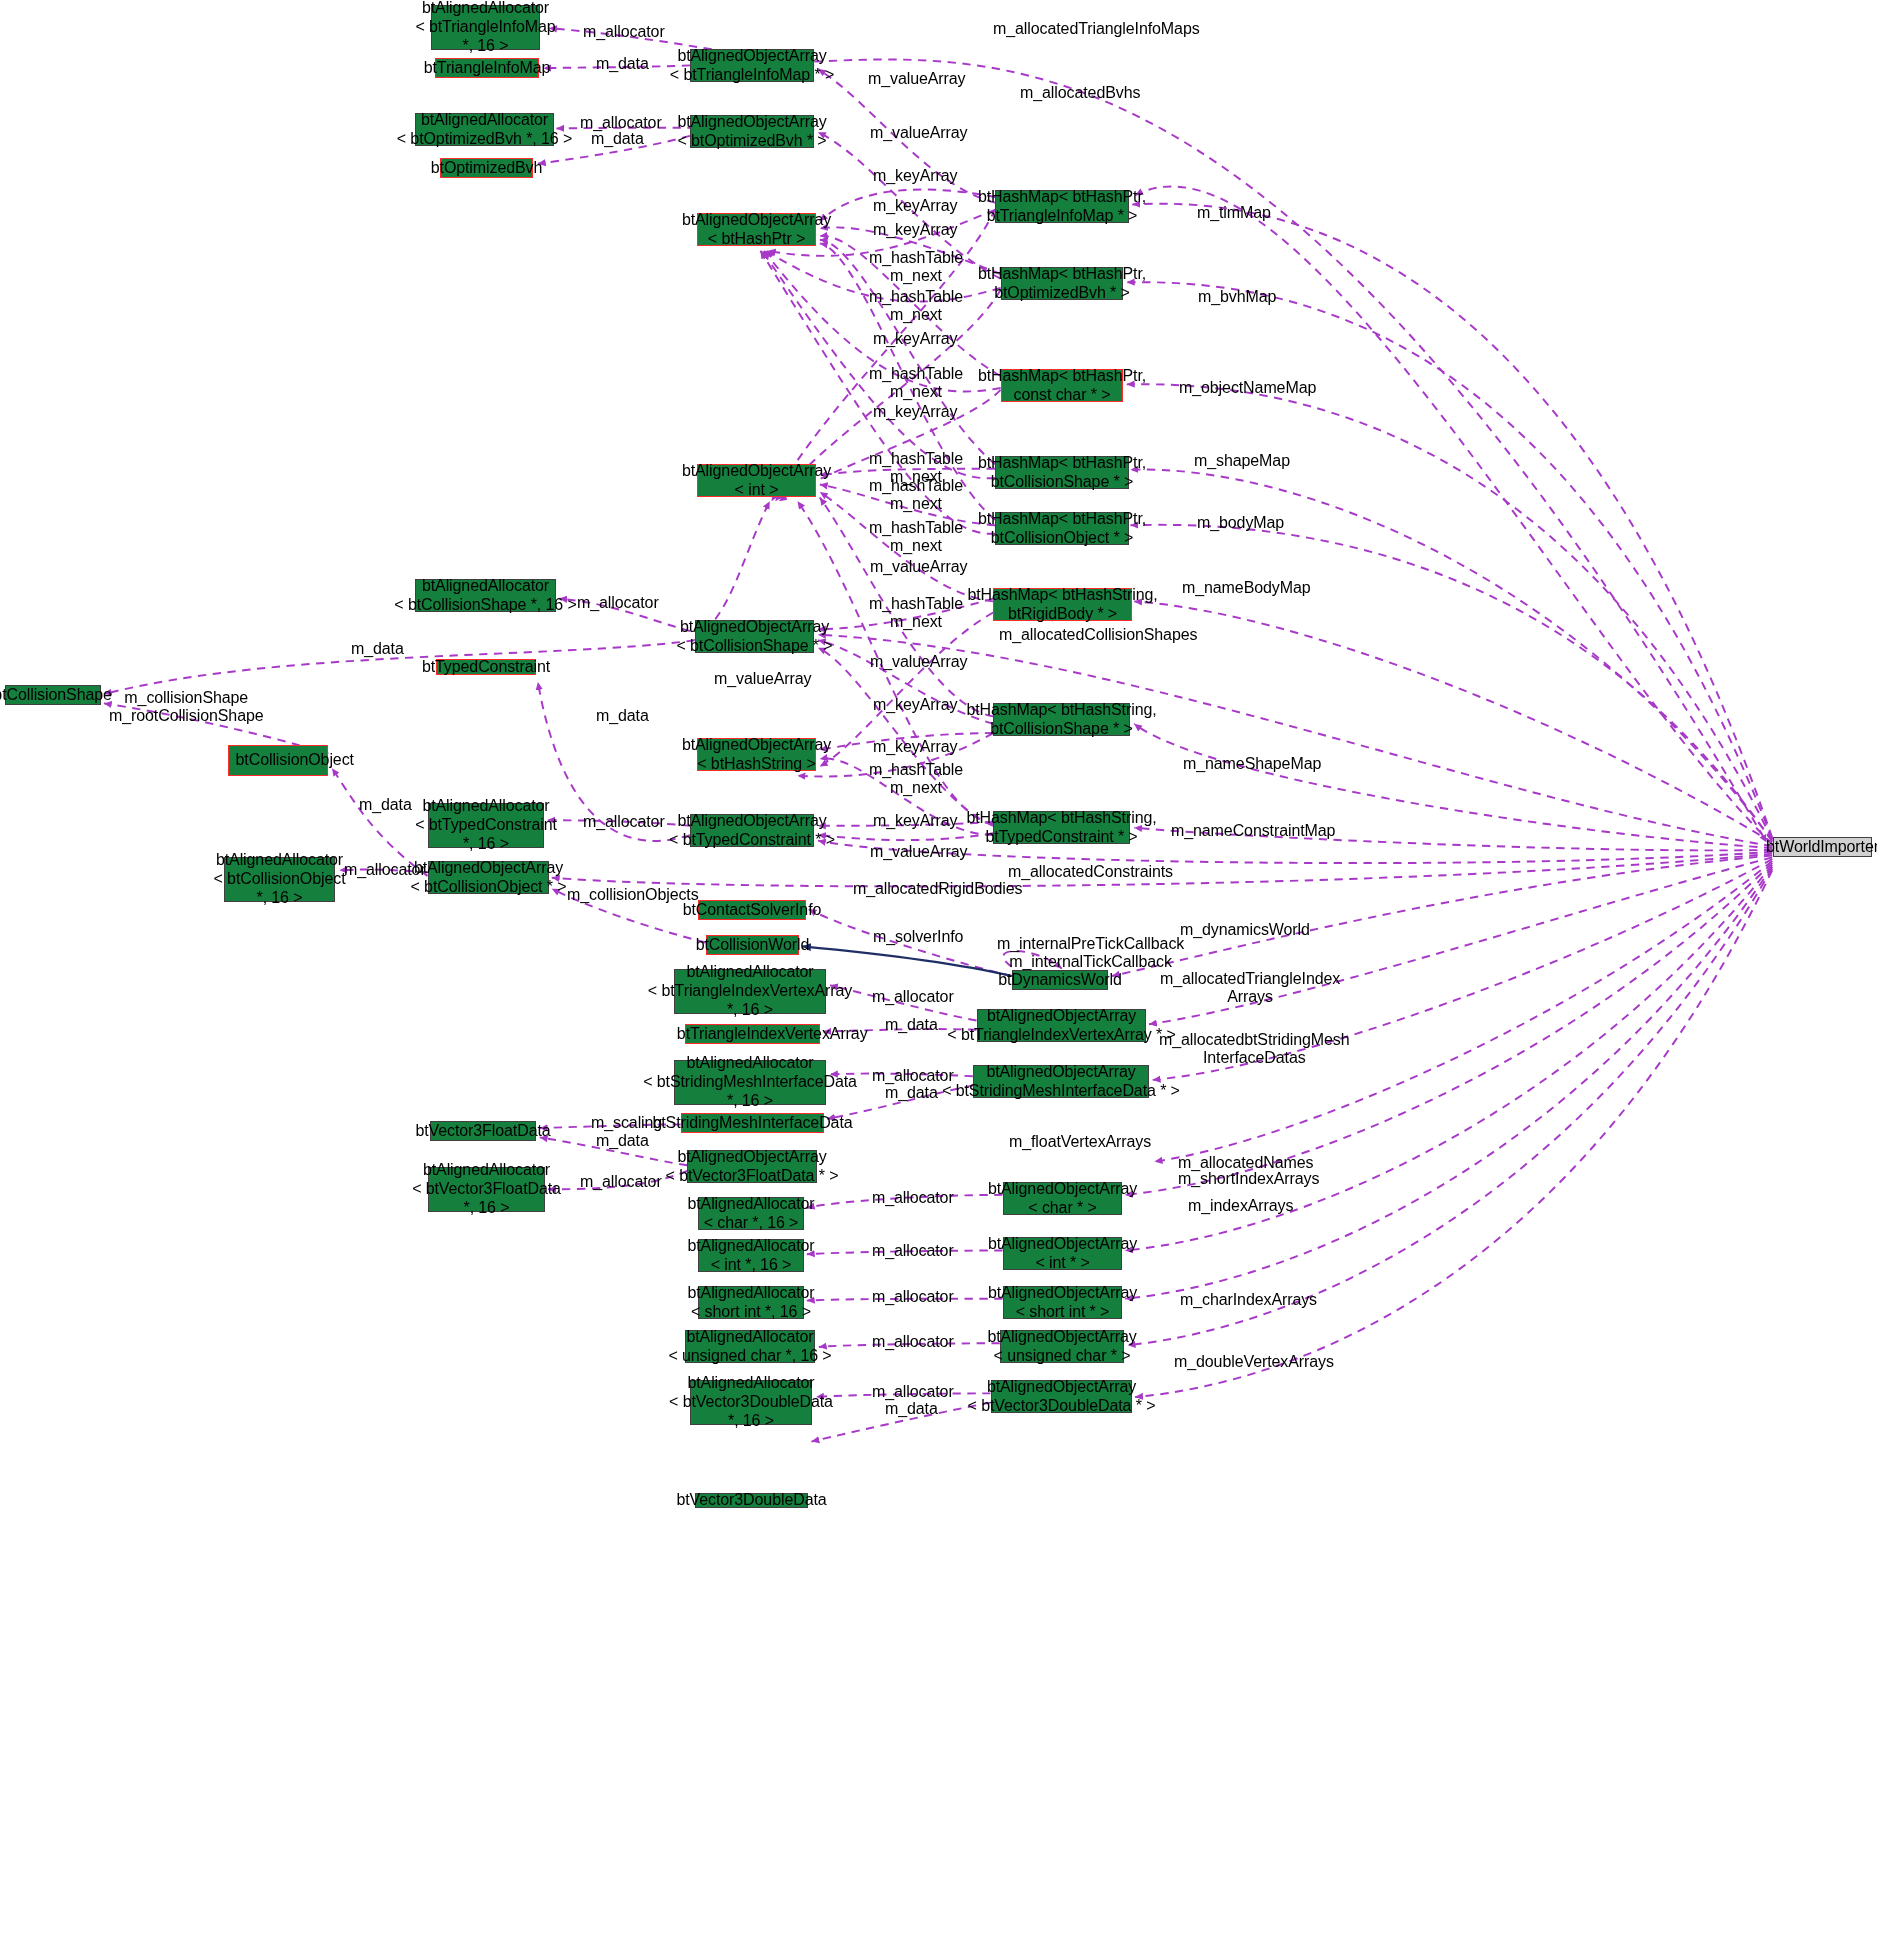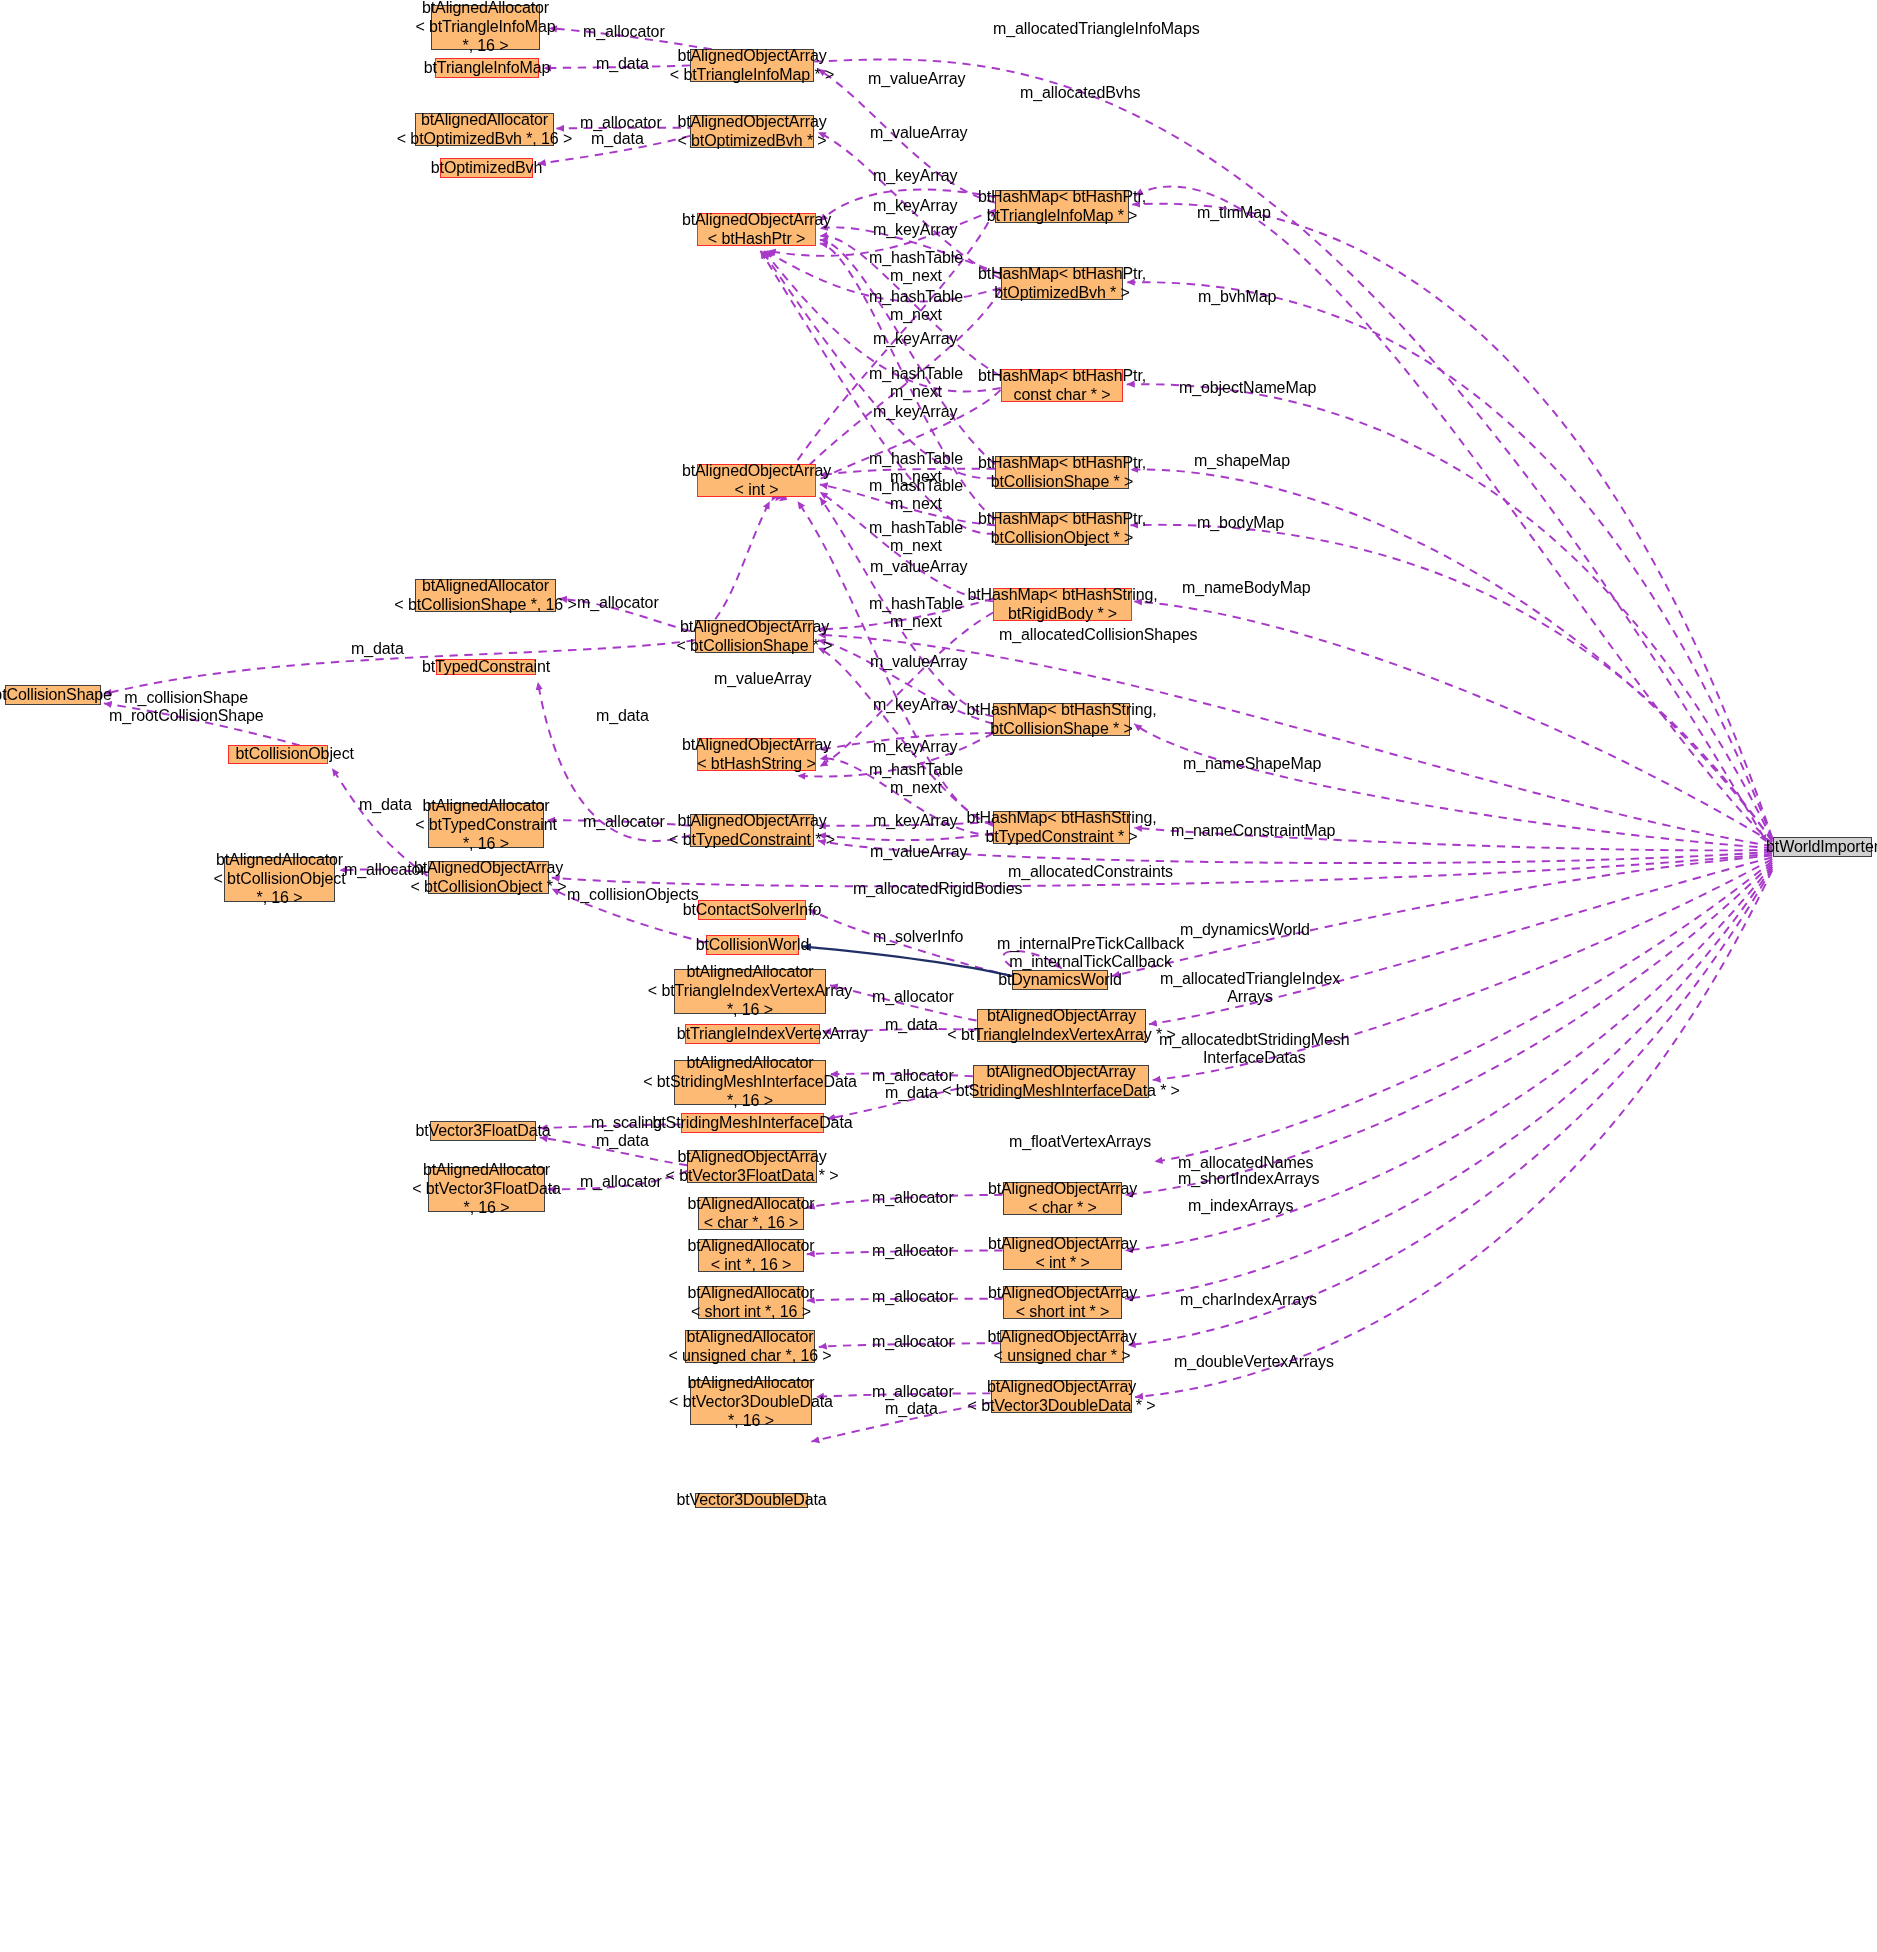--- a/index.html
+++ b/index.html
@@ -9,21 +9,21 @@
     background:#ffffff;
     font-family:"Liberation Sans", sans-serif;
     overflow:hidden;
   }
   svg#edges{position:absolute;left:0;top:0;width:1877px;height:1953px;pointer-events:none;}
   .node{
     position:absolute;
     box-sizing:border-box;
     display:flex;align-items:center;justify-content:center;
     text-align:center;
-    background:#fdba74;
+    background:#15803d;
     border:1.4px solid #404040;
     color:#000000;
     font-size:16px;
     line-height:1.18;
     white-space:pre;
     letter-spacing:-0.1px;
     padding:1.9px 4.6px;
   }
   .node.red{border:1.9px solid #ff2a2a;}
   .node.root{background:#d0d0d0;border:1.4px solid #404040;}
@@ -174,21 +174,21 @@
       <div class="node" style="left: 695px; top: 620px; width: 119px; height: 33px;">btAlignedObjectArray
 &lt; btCollisionShape * &gt;</div>
       <div class="node red" style="left: 993px; top: 588px; width: 139px; height: 33px;">btHashMap&lt; btHashString,
 btRigidBody * &gt;</div>
       <div class="node" style="left: 4.6px; top: 685px; width: 96px; height: 20.4px;">btCollisionShape</div>
       <div class="node red" style="left: 436px; top: 659px; width: 100px; height: 16px;">btTypedConstraint</div>
       <div class="node red" style="left: 697px; top: 738px; width: 119px; height: 33px;">btAlignedObjectArray
 &lt; btHashString &gt;</div>
       <div class="node" style="left: 993px; top: 703px; width: 137px; height: 33px;">btHashMap&lt; btHashString,
 btCollisionShape * &gt;</div>
-      <div class="node red" style="left: 228px; top: 745px; width: 100px; height: 19px; padding-left: 38px;">btCollisionObject</div>
+      <div class="node red" style="left: 228px; top: 745px; width: 100px; height: 31px; padding-left: 38px;">btCollisionObject</div>
       <div class="node" style="left: 428px; top: 803px; width: 116px; height: 45px;">btAlignedAllocator
 &lt; btTypedConstraint
 *, 16 &gt;</div>
       <div class="node" style="left: 690px; top: 814px; width: 124px; height: 33px;">btAlignedObjectArray
 &lt; btTypedConstraint * &gt;</div>
       <div class="node" style="left: 993px; top: 811px; width: 137px; height: 33px;">btHashMap&lt; btHashString,
 btTypedConstraint * &gt;</div>
       <div class="node" style="left: 224px; top: 857px; width: 111px; height: 45px;">btAlignedAllocator
 &lt; btCollisionObject
 *, 16 &gt;</div>

